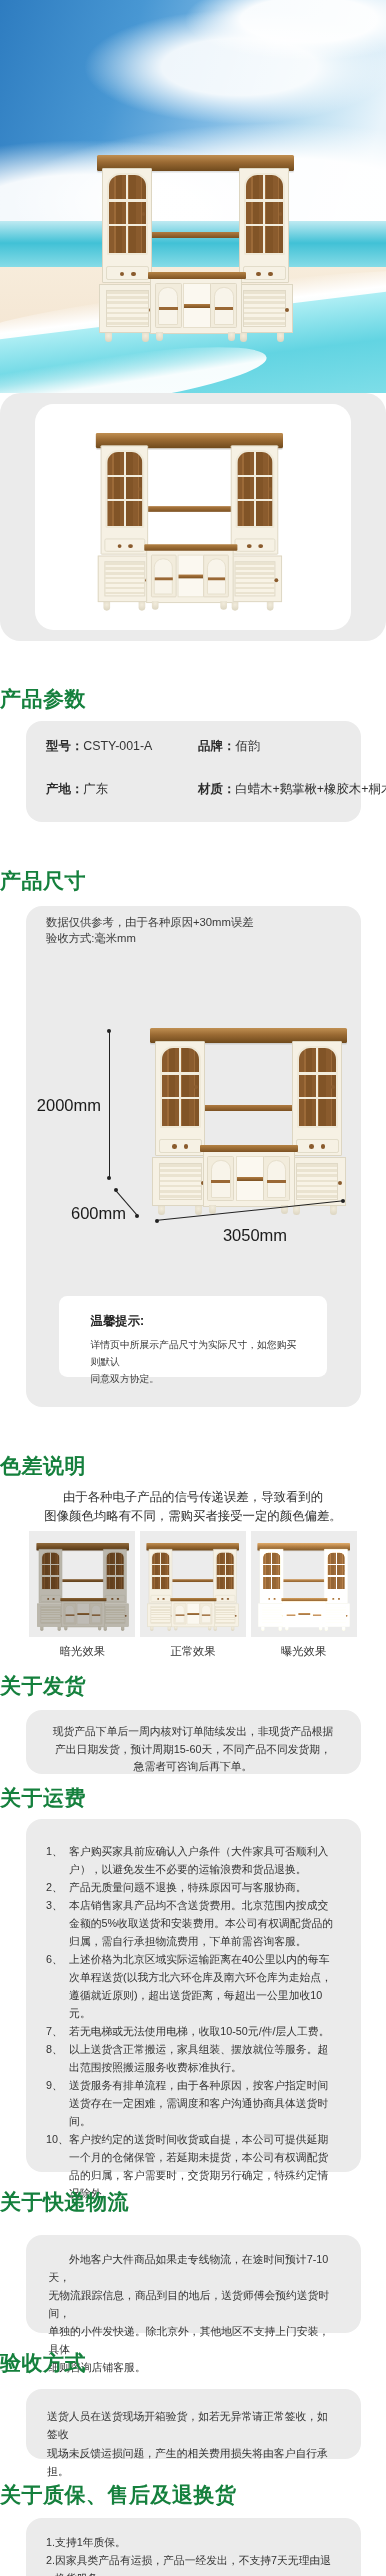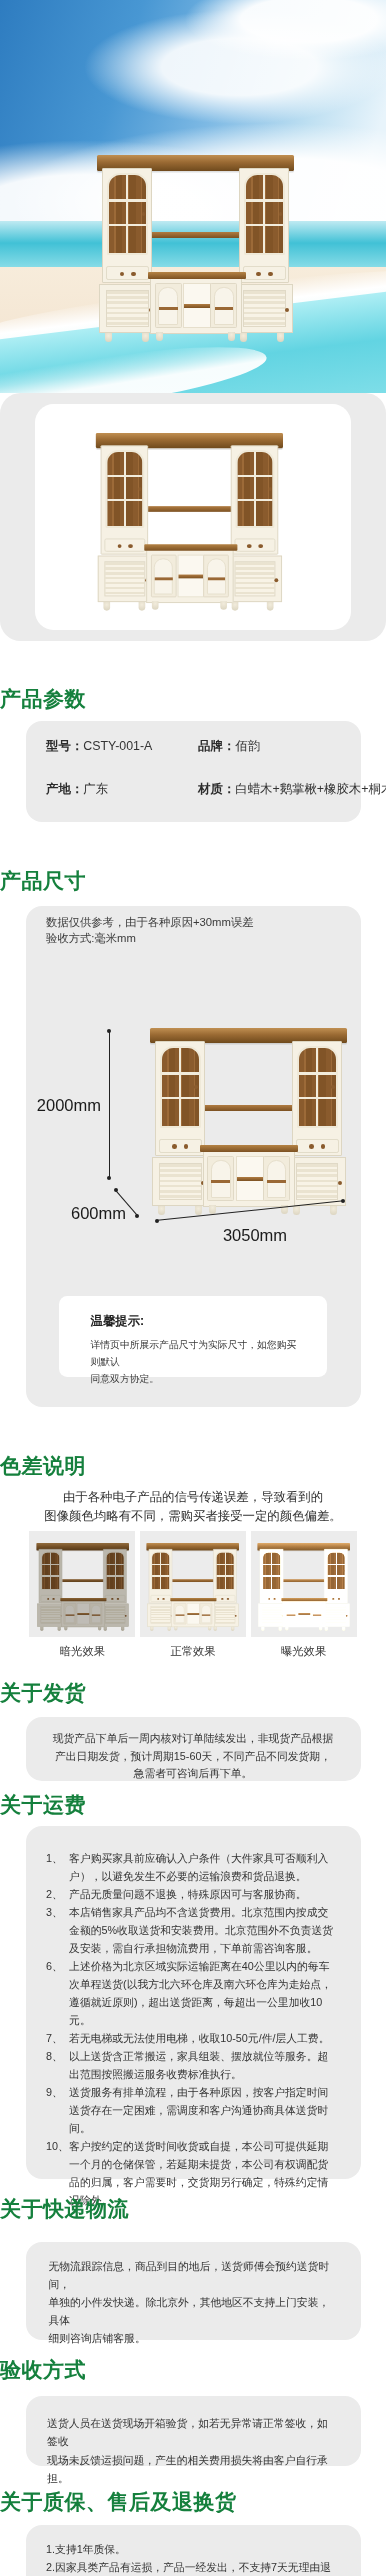--- a/index.html
+++ b/index.html
@@ -110,21 +110,21 @@
 
   
   .thumbs { display:flex; justify-content:center; gap:4.6px; margin-top:6.2px; }
   .thumb { position:relative; width:106px; height:106px; background:#ececec; overflow:hidden; }
   .thumb .furn { position:absolute; left:5.2px; top:11.3px; transform:scale(.47); transform-origin:top left; }
   .thumb.dark .furn { filter:brightness(.76); }
   .thumb.bright .furn { filter:brightness(1.2) saturate(.9); }
   .effect-labels { display:flex; justify-content:center; gap:4.6px; margin-top:6.2px; }
   .effect-labels div { width:106px; text-align:center; font-size:11.3px; line-height:14px; color:#2f2f2f; }
 
-  .t4 { margin-top:19px; }
+  .t4 { margin-top:12px; }
   .ship { margin-top:9.3px; height:64px; padding-top:13.4px; text-align:center; font-size:10.8px; line-height:17.5px; color:#333; }
 
   .t5 { margin-top:7.7px; }
   .freight { margin-top:6.7px; height:353px; padding:23px 23px 0 20.6px; }
   .fr-item { display:flex; font-size:10.8px; line-height:18px; color:#333; }
   .fr-num { flex:0 0 23px; }
   .fr-txt { flex:1; }
 
   .t6 { margin-top:14px; }
   .logi { margin-top:18px; height:98px; padding:14.4px 23px 0 23px; font-size:10.8px; line-height:18px; color:#333; }
@@ -381,21 +381,21 @@
     <div class="fr-item">
         <span class="fr-num">1、</span>
         <span class="fr-txt">客户购买家具前应确认入户条件（大件家具可否顺利入户），以避免发生不必要的运输浪费和货品退换。</span>
       </div>
     <div class="fr-item">
         <span class="fr-num">2、</span>
         <span class="fr-txt">产品无质量问题不退换，特殊原因可与客服协商。</span>
       </div>
     <div class="fr-item">
         <span class="fr-num">3、</span>
-        <span class="fr-txt">本店销售家具产品均不含送货费用。北京范围内按成交金额的5%收取送货和安装费用。北京范围外不负责送货及安装，需自行承担物流费用，下单前需咨询客服。</span>
+        <span class="fr-txt">本店销售家具产品均不含送货费用。北京范围内按成交金额的5%收取送货和安装费用。本公司有权调配货品的归属，需自行承担物流费用，下单前需咨询客服。</span>
       </div>
     <div class="fr-item">
         <span class="fr-num">6、</span>
         <span class="fr-txt">上述价格为北京区域实际运输距离在40公里以内的每车次单程送货(以我方北六环仓库及南六环仓库为走始点，遵循就近原则)，超出送货距离，每超出一公里加收10元。</span>
       </div>
     <div class="fr-item">
         <span class="fr-num">7、</span>
         <span class="fr-txt">若无电梯或无法使用电梯，收取10-50元/件/层人工费。</span>
       </div>
     <div class="fr-item">
@@ -407,20 +407,21 @@
         <span class="fr-txt">送货服务有排单流程，由于各种原因，按客户指定时间送货存在一定困难，需调度和客户沟通协商具体送货时间。</span>
       </div>
     <div class="fr-item">
         <span class="fr-num">10、</span>
         <span class="fr-txt">客户按约定的送货时间收货或自提，本公司可提供延期一个月的仓储保管，若延期未提货，本公司有权调配货品的归属，客户需要时，交货期另行确定，特殊约定情况除外。</span>
       </div>
   </div>
 
   <h2 class="sec-title t6">关于快递物流</h2>
   <div class="gcard logi">
+    <div class="indent">外地客户大件商品如果走专线物流，在途时间预计7-10天，</div>
     <div>无物流跟踪信息，商品到目的地后，送货师傅会预约送货时间，</div>
     <div>单独的小件发快递。除北京外，其他地区不支持上门安装，具体</div>
     <div>细则咨询店铺客服。</div>
   </div>
 
   <h2 class="sec-title t7">验收方式</h2>
   <div class="gcard accept">
     <div>送货人员在送货现场开箱验货，如若无异常请正常签收，如签收</div>
     <div>现场未反馈运损问题，产生的相关费用损失将由客户自行承担。</div>
   </div>

